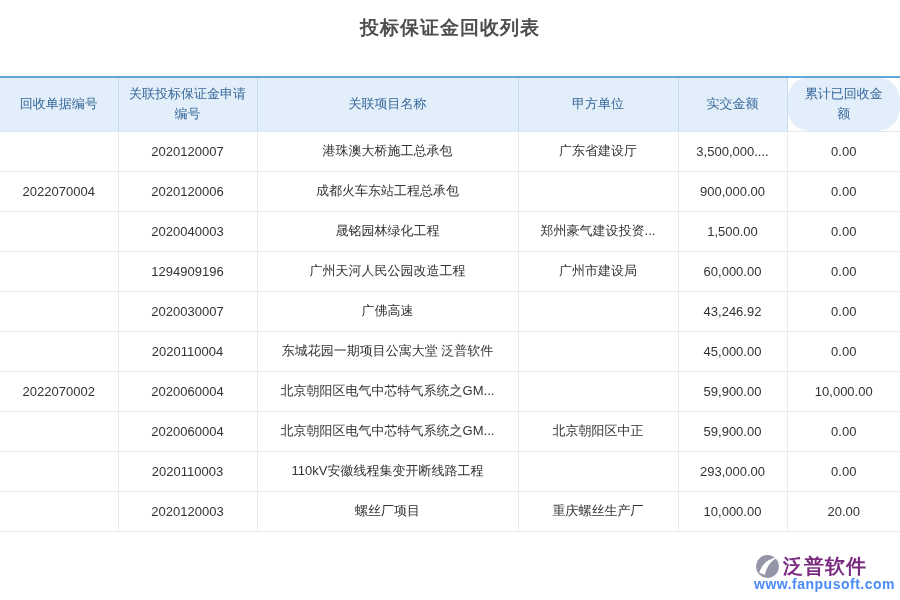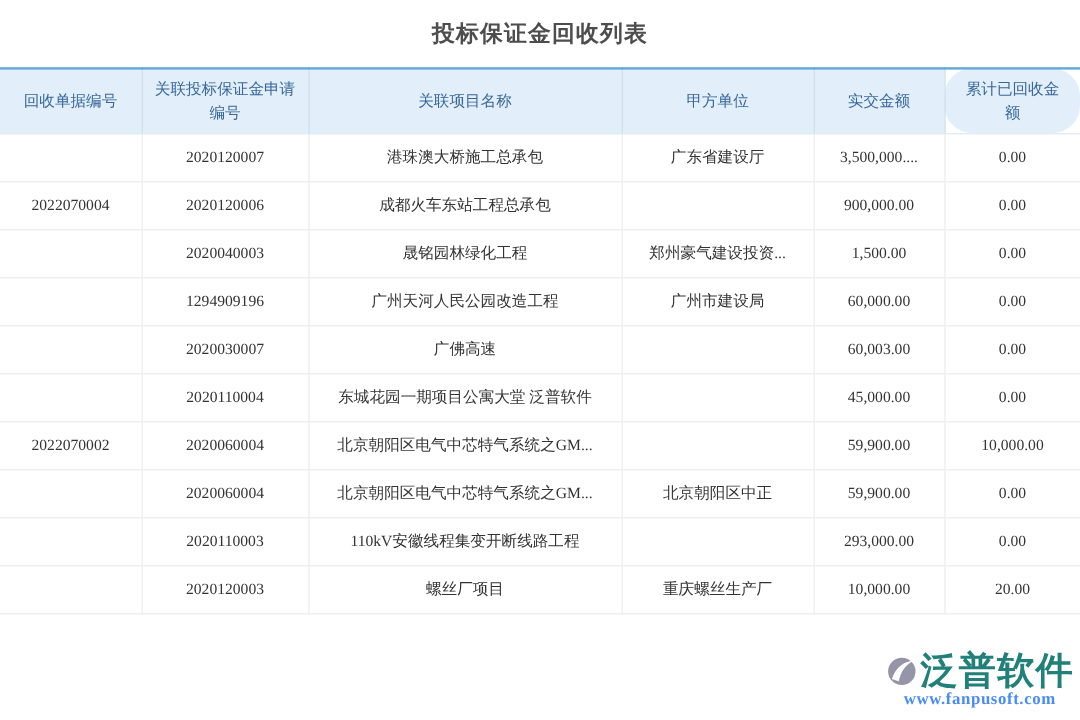--- a/index.html
+++ b/index.html
@@ -1,33 +1,34 @@
 <!DOCTYPE html>
 <html><head>
 <meta charset="utf-8">
 <style>
   html, body { margin: 0; padding: 0; }
   .screen {
     width: 900px; height: 600px;
     position: relative;
     background: #ffffff;
     overflow: hidden;
-    font-family: Liberation Serif, serif;
+    font-family: Liberation Sans, sans-serif;
   }
   .page-title {
     height: 56px;
     display: flex; align-items: center; justify-content: center;
     font-size: 19px; font-weight: bold; color: #4d4d4d;
     letter-spacing: 1px;
   }
   table.grid {
     width: 900px;
     border-collapse: collapse;
     table-layout: fixed;
     border-top: 2px solid #61a7d9;
+    margin-top: 20px;
   }
   table.grid thead th {
     background: #e2eef9;
     color: #38689b;
     font-weight: normal;
     font-size: 13px;
     height: 54px;
     text-align: center;
     vertical-align: middle;
     padding: 0 10px;
@@ -66,22 +67,22 @@
     text-align: center;
     pointer-events: none;
     opacity: 0.92;
     z-index: 5;
   }
   .watermark .brand-line {
     display: flex; align-items: center; justify-content: flex-start;
     gap: 2px;
   }
   .watermark .brand-text {
-    font-size: 31px; font-weight: bold;
-    color: #0f766e;
+    font-size: 20px; font-weight: bold;
+    color: #701a75;
     letter-spacing: 1px;
   }
   .watermark .url-text {
     font-size: 14px; font-weight: bold;
     color: #3b82f6;
     margin-top: -4px;
     letter-spacing: 0.5px;
   }
 </style>
 </head>
@@ -141,21 +142,21 @@
           <td class="col-project_name">广州天河人民公园改造工程</td>
           <td class="col-party_a">广州市建设局</td>
           <td class="col-amount">60,000.00</td>
           <td class="col-recovered">0.00</td>
         </tr>
         <tr>
           <td class="col-recovery_no"></td>
           <td class="col-application_no">2020030007</td>
           <td class="col-project_name">广佛高速</td>
           <td class="col-party_a"></td>
-          <td class="col-amount">60,003.00</td>
+          <td class="col-amount">43,246.92</td>
           <td class="col-recovered">0.00</td>
         </tr>
         <tr>
           <td class="col-recovery_no"></td>
           <td class="col-application_no">2020110004</td>
           <td class="col-project_name">东城花园一期项目公寓大堂 泛普软件</td>
           <td class="col-party_a"></td>
           <td class="col-amount">45,000.00</td>
           <td class="col-recovered">0.00</td>
         </tr>

